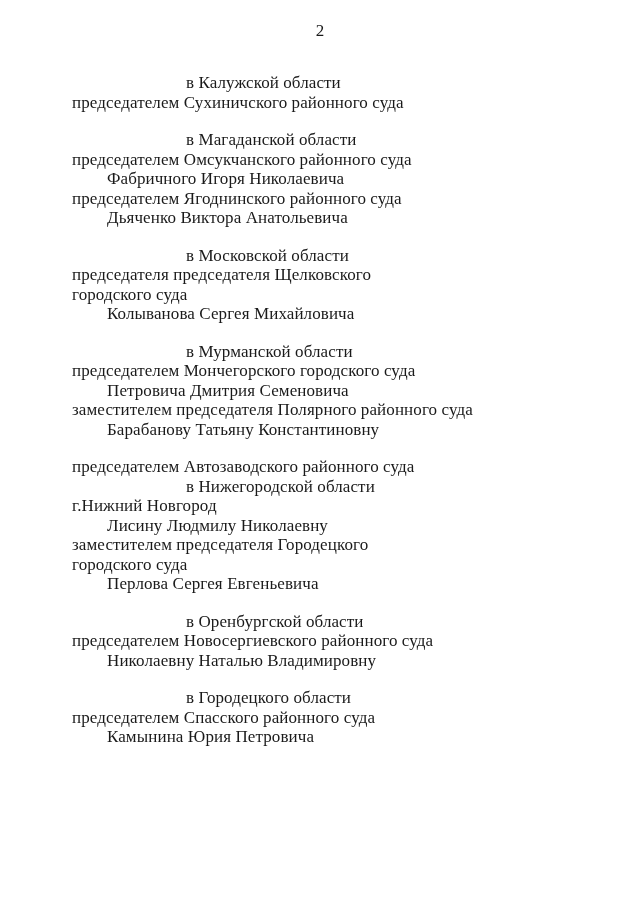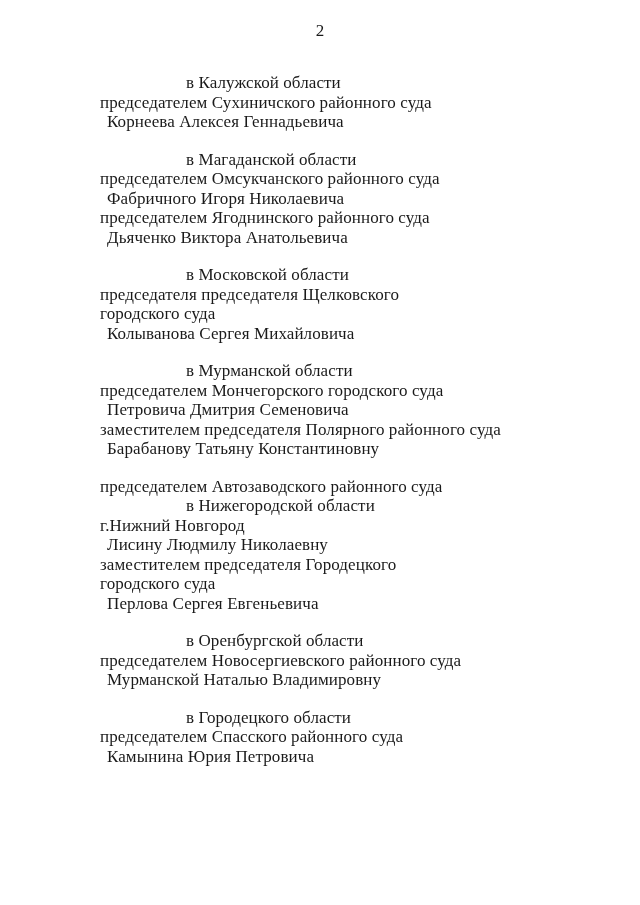--- a/index.html
+++ b/index.html
@@ -30,33 +30,32 @@
     font-size: 17px;
   }
   .section { margin-top: 18px; }
   .section:first-child { margin-top: 0; font-family: Liberation Serif, serif; }
   .line {
     line-height: 19.5px;
     white-space: nowrap;
     letter-spacing: 0.1px;
   }
   .line.region   { padding-left: 186px; }
-  .line.position { padding-left: 100px; }
+  .line.position { padding-left: 72px; }
   .line.name     { padding-left: 107px; }
 </style>
 </head>
 <body>
 
 <div class="page">
   <div class="page-number">2</div>
   <div class="doc-body">
       <div class="section">
         <div class="line region">в Калужской области</div>
         <div class="line position">председателем Сухиничского районного суда</div>
-        <div class="line name">Корнеева Алексея Геннадьевича</div>
       </div>
       <div class="section">
         <div class="line region">в Магаданской области</div>
         <div class="line position">председателем Омсукчанского районного суда</div>
         <div class="line name">Фабричного Игоря Николаевича</div>
         <div class="line position">председателем Ягоднинского районного суда</div>
         <div class="line name">Дьяченко Виктора Анатольевича</div>
       </div>
       <div class="section">
         <div class="line region">в Московской области</div>
@@ -76,21 +75,21 @@
         <div class="line region">в Нижегородской области</div>
         <div class="line position">г.Нижний Новгород</div>
         <div class="line name">Лисину Людмилу Николаевну</div>
         <div class="line position">заместителем председателя Городецкого</div>
         <div class="line position">городского суда</div>
         <div class="line name">Перлова Сергея Евгеньевича</div>
       </div>
       <div class="section">
         <div class="line region">в Оренбургской области</div>
         <div class="line position">председателем Новосергиевского районного суда</div>
-        <div class="line name">Мурманской Наталью Владимировну</div>
+        <div class="line name">Николаевну Наталью Владимировну</div>
       </div>
       <div class="section">
         <div class="line region">в Городецкого области</div>
         <div class="line position">председателем Спасского районного суда</div>
         <div class="line name">Камынина Юрия Петровича</div>
       </div>
     </div>
 </div>
 
 </body></html>

